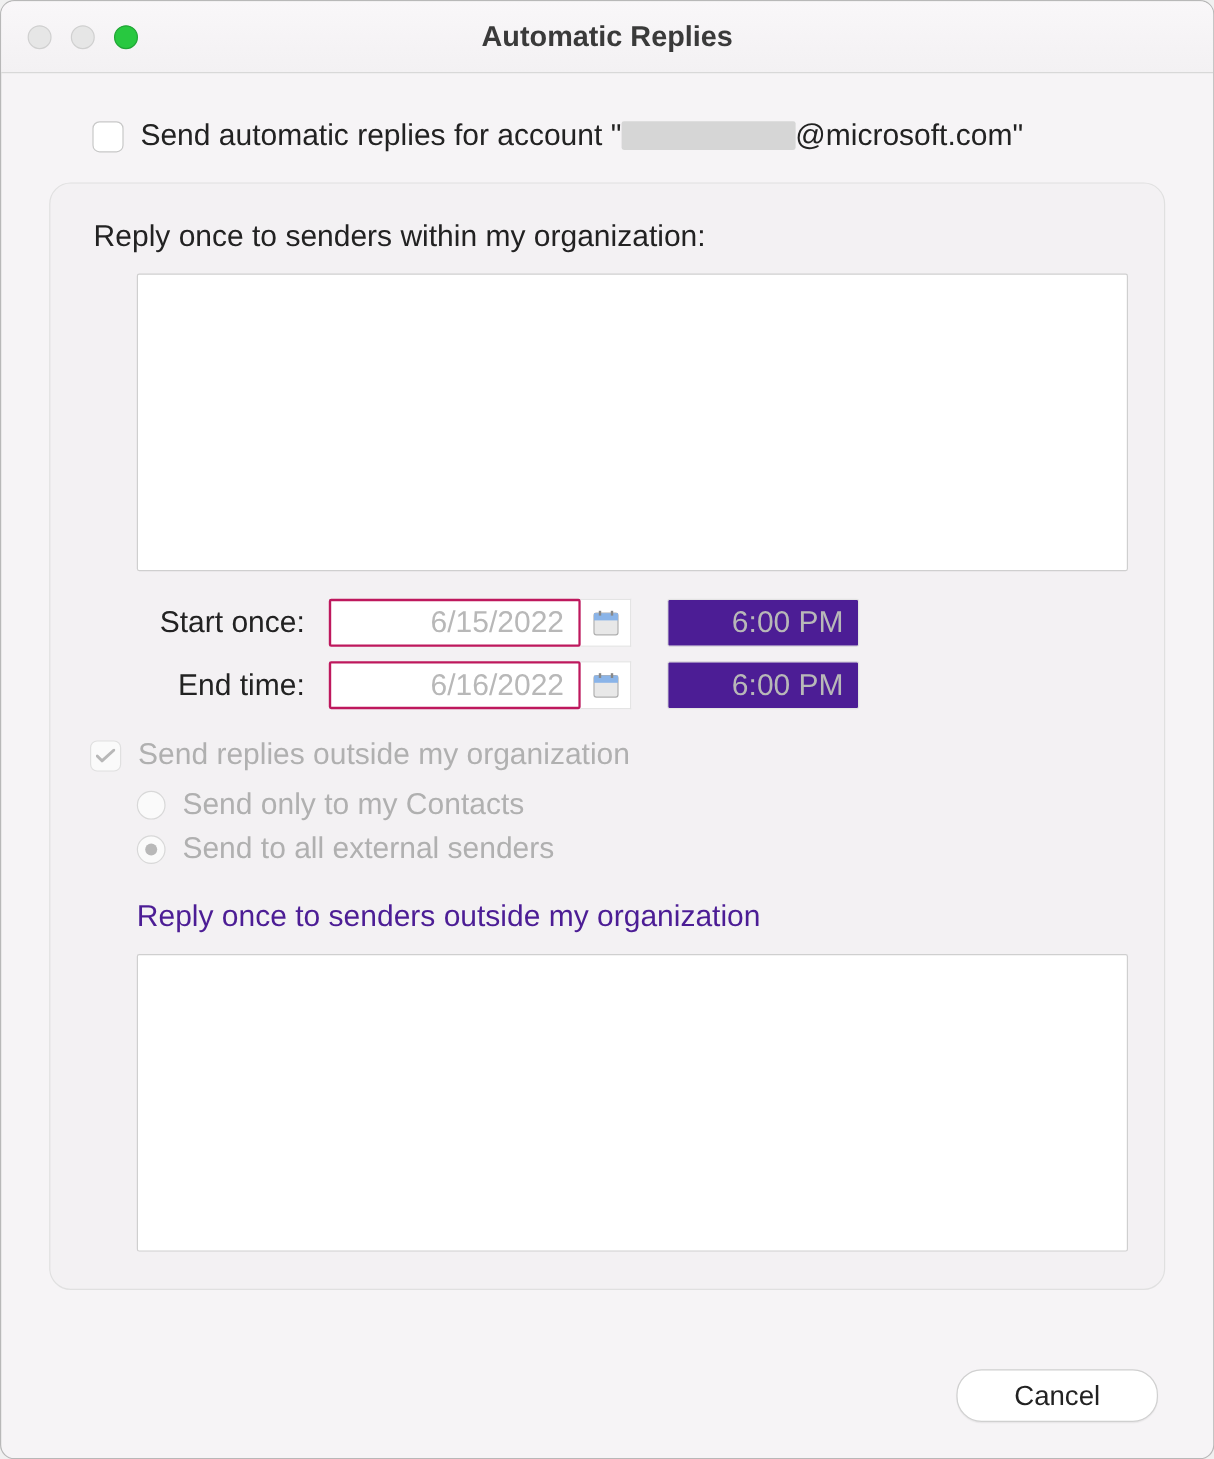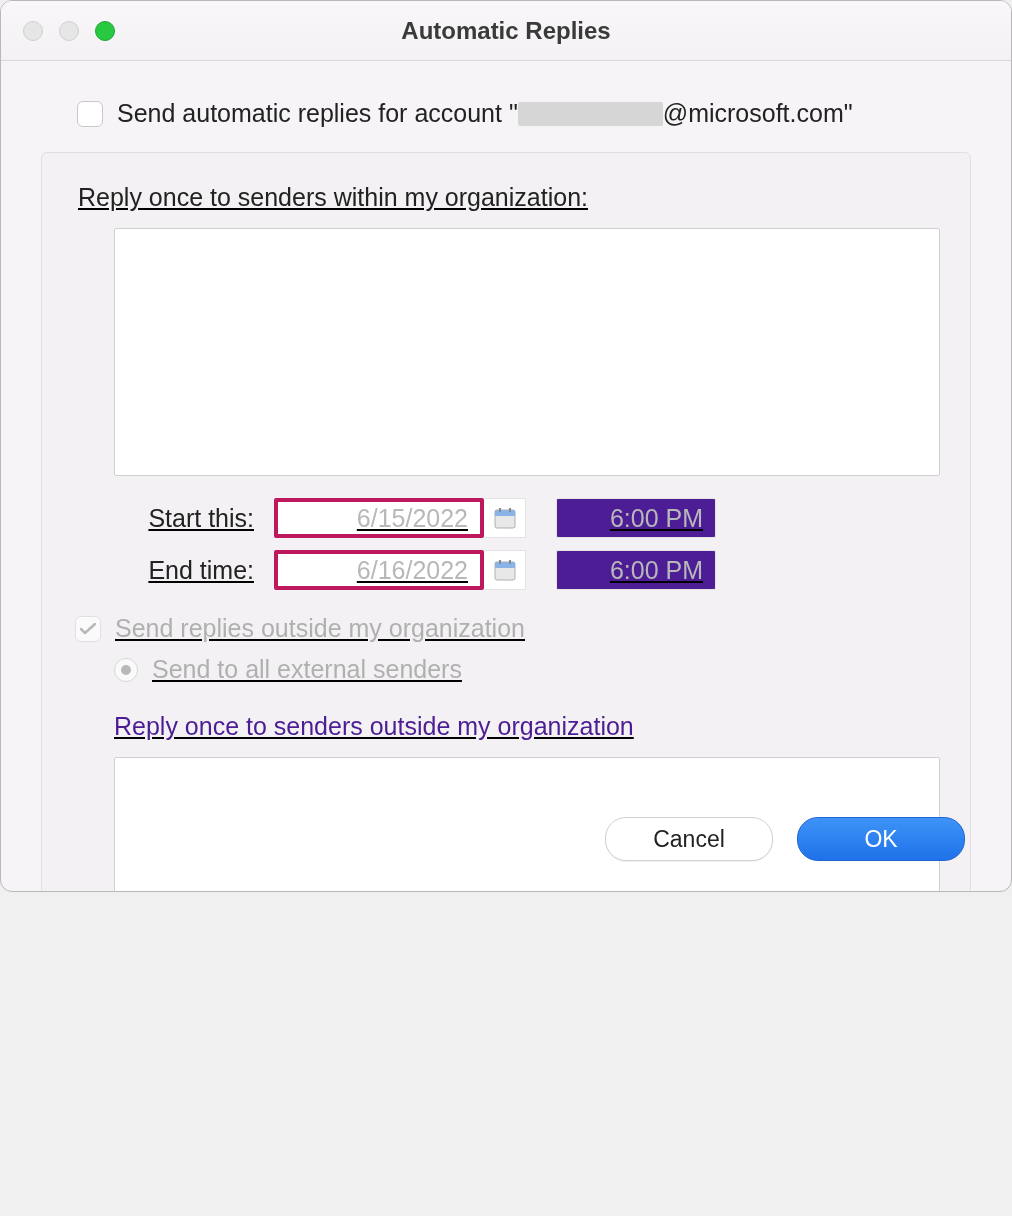--- a/index.html
+++ b/index.html
@@ -5,21 +5,21 @@
     * { box-sizing: border-box; margin: 0; padding: 0; }
     body {
       font-family: -apple-system, BlinkMacSystemFont, "Segoe UI", "Helvetica Neue", sans-serif;
       background: #f0f0f0;
       width: 1012px;
       height: 1216px;
       overflow: hidden;
     }
     .window {
       width: 1012px;
-      height: 892px;
+      height: 1216px;
       background: #f6f4f6;
       border: 1px solid #b8b8b8;
       border-radius: 12px;
       overflow: hidden;
       position: relative;
     }
     .title-bar {
       height: 60px;
       display: flex;
       align-items: center;
@@ -92,24 +92,23 @@
     }
     .label .redact::after{
       content:"";
       position:absolute;
       left:0; right:-6px; top:0; bottom:0;
     }
     .label.disabled { color: #b0b0b0; }
     .panel {
       margin-top: 24px;
       border: 1px solid #e0e0e0;
-      border-radius: 6px;
+      border-radius: 18px;
       background: #f3f1f3;
       padding: 30px 30px 26px 30px;
-      text-decoration: underline;
     }
     .section-label {
       font-size: 25px;
       color: #222;
       margin-bottom: 16px;
       margin-left: 6px;
     } 
     .text-area {
       width: 100%;
       height: 248px;
@@ -136,21 +135,21 @@
     }
     .time-label {
       font-size: 25px;
       color: #222;
       text-align: right;
       padding-right: 20px;
     }
     .date-field {
       height: 40px;
       background: #fff;
-      border: 4px solid #be185d;
+      border: 2px solid #be185d;
       border-radius: 2px;
       display: flex;
       align-items: center;
       justify-content: flex-end;
       padding: 15px 12px;
       font-size: 25px;
       color: #b8b8b8;
     }
     .cal-btn {
       height: 40px;
@@ -281,21 +280,21 @@
       </div>
     </div>
 
     <div class="panel">
 
       <div class="section-label">Reply once to senders within my organization:</div>
       <textarea class="text-area" style=""></textarea>
 
 
       <div class="time-grid">
-        <div class="time-label">Start this:</div>
+        <div class="time-label">Start once:</div>
         <div class="date-field">6/15/2022</div>
         <div class="cal-btn">
           <svg class="cal-icon" viewBox="0 0 24 24">
             <rect x="2" y="4" width="20" height="18" rx="2" fill="#e8e8e8" stroke="#b0b0b0"></rect>
             <rect x="2" y="4" width="20" height="6" fill="#8ab4e8"></rect>
             <rect x="6" y="2" width="2" height="4" fill="#888"></rect>
             <rect x="16" y="2" width="2" height="4" fill="#888"></rect>
           </svg>
         </div>
         <div class="gap"></div>
@@ -319,30 +318,33 @@
         <div class="chk disabled checked">
           <svg class="checkmark" viewBox="0 0 16 12">
               <path d="M1 6 L5 10 L15 1" stroke="#b8b8b8" stroke-width="2.5" fill="none" stroke-linecap="round" stroke-linejoin="round"></path>
             </svg>
         </div>
         <div class="label disabled">Send replies outside my organization</div>
       </div>
 
       <div class="radio-group">
         <div class="radio-row">
+          <div class="radio"></div>
+          <div class="radio-label">Send only to my Contacts</div>
+        </div>
+        <div class="radio-row">
           <div class="radio selected">
               <div class="inner"></div>
             </div>
           <div class="radio-label">Send to all external senders</div>
         </div>
       </div>
 
       <div class="outside-label">Reply once to senders outside my organization</div>
       <textarea class="text-area outside" style=""></textarea>
 
     </div>
   </div>
 
   <div class="footer">
     <div class="btn btn-cancel">Cancel</div>
-    <div class="btn btn-ok">OK</div>
   </div>
 </div>
 
 </body></html>

